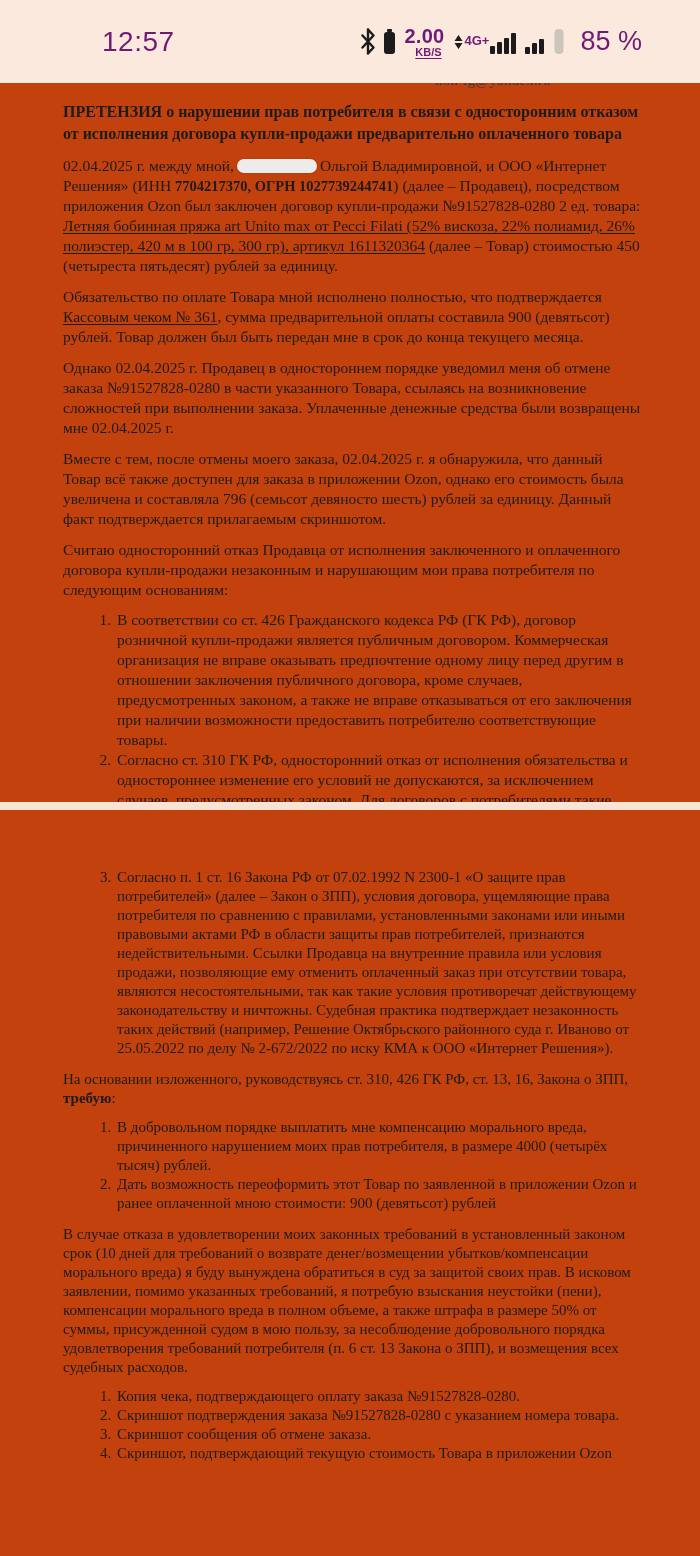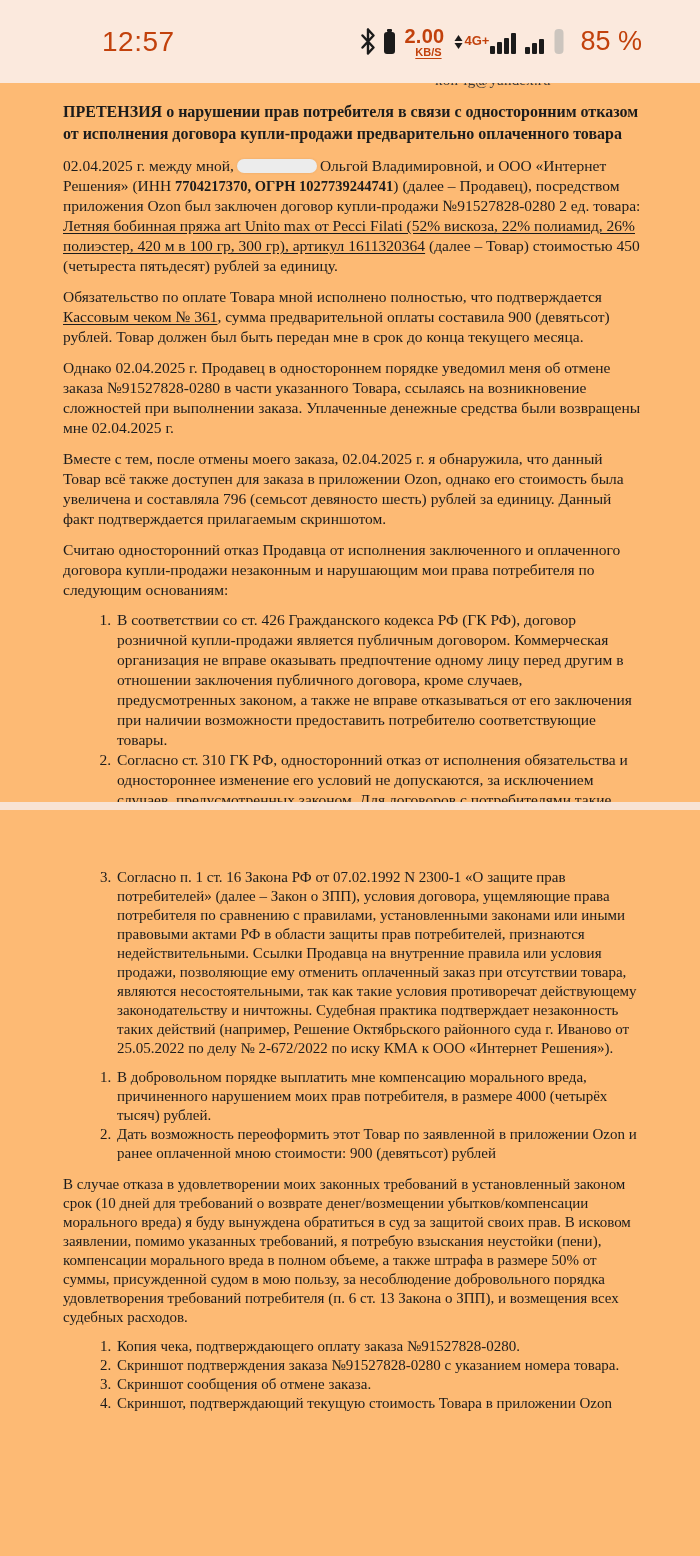--- a/index.html
+++ b/index.html
@@ -9,33 +9,33 @@
     color:#1c1c1c; overflow:hidden;
   }
   .screen { position:absolute; inset:0; overflow:hidden; background:#ffffff; }
 
   
   .status-bar {
     position:absolute; top:0; left:0; width:700px; height:83px;
     background:#fbe9dd; z-index:10;
     display:flex; align-items:center; justify-content:space-between;
     box-sizing:border-box; padding:0 58px 0 102px;
-    font-family:"Liberation Sans", sans-serif; color:#c2410c;
+    font-family:"Liberation Sans", sans-serif; color:#701a75;
   }
   .sb-time { font-size:28px; letter-spacing:0.5px; }
   .sb-right { display:flex; align-items:center; gap:7px; }
   .sb-speed { display:flex; flex-direction:column; align-items:center; line-height:1; margin:0 1px; }
   .sb-speed .v { font-size:20px; font-weight:bold; letter-spacing:0.3px; }
   .sb-speed .u { font-size:11px; font-weight:bold; margin-top:1px;margin-left:8px; }
   .sb-cluster { display:flex; align-items:flex-end; gap:1px; }
   .sb-nettype { font-size:13px; font-weight:bold; margin-bottom:7px; letter-spacing:0; }
   .sb-batt-pct { font-size:27px; margin-left:9px; }
 
   
-  .page { position:absolute; left:0; width:700px; background:#fdba74; overflow:hidden; }
+  .page { position:absolute; left:0; width:700px; background:#c2410c; overflow:hidden; }
   .page1 { top:83px;  height:719px; }
   .page2 { top:810px; height:746px; }
   .page-sep { position:absolute; top:802px; left:0; width:700px; height:8px; background:#f8e3d4; z-index:5; }
 
   .clipped-email {
     position:absolute; top:72px; left:435px; z-index:1;
     font-size:15px; color:#3a3a3a; letter-spacing:0.2px;
   }
 
   .inner  { box-sizing:border-box; padding:18px 58px 0 63px; font-size:15.5px; line-height:20px; }
@@ -123,20 +123,21 @@
     </div>
   </div>
 
   <div class="page-sep"></div>
 
   <div class="page page2">
     <div class="inner inner2">
       <ol class="ol-cont" start="3">
         <li>Согласно п. 1 ст. 16 Закона РФ от 07.02.1992 N 2300-1 «О защите прав потребителей» (далее – Закон о ЗПП), условия договора, ущемляющие права потребителя по сравнению с правилами, установленными законами или иными правовыми актами РФ в области защиты прав потребителей, признаются недействительными. Ссылки Продавца на внутренние правила или условия продажи, позволяющие ему отменить оплаченный заказ при отсутствии товара, являются несостоятельными, так как такие условия противоречат действующему законодательству и ничтожны. Судебная практика подтверждает незаконность таких действий (например, Решение Октябрьского районного суда г. Иваново от 25.05.2022 по делу № 2-672/2022 по иску КМА к ООО «Интернет Решения»).</li>
       </ol>
+      <p><span>На основании изложенного, руководствуясь ст. 310, 426 ГК РФ, ст. 13, 16, Закона о ЗПП, </span><b>требую</b><span>:</span></p>
       <ol>
         <li>В добровольном порядке выплатить мне компенсацию морального вреда, причиненного нарушением моих прав потребителя, в размере 4000 (четырёх тысяч) рублей.</li>
         <li>Дать возможность переоформить этот Товар по заявленной в приложении Ozon и ранее оплаченной мною стоимости: 900 (девятьсот) рублей</li>
       </ol>
       <p>В случае отказа в удовлетворении моих законных требований в установленный законом срок (10 дней для требований о возврате денег/возмещении убытков/компенсации морального вреда) я буду вынуждена обратиться в суд за защитой своих прав. В исковом заявлении, помимо указанных требований, я потребую взыскания неустойки (пени), компенсации морального вреда в полном объеме, а также штрафа в размере 50% от суммы, присужденной судом в мою пользу, за несоблюдение добровольного порядка удовлетворения требований потребителя (п. 6 ст. 13 Закона о ЗПП), и возмещения всех судебных расходов.</p>
       <ol>
         <li>Копия чека, подтверждающего оплату заказа №91527828-0280.</li>
         <li>Скриншот подтверждения заказа №91527828-0280 с указанием номера товара.</li>
         <li>Скриншот сообщения об отмене заказа.</li>
         <li>Скриншот, подтверждающий текущую стоимость Товара в приложении Ozon</li>

